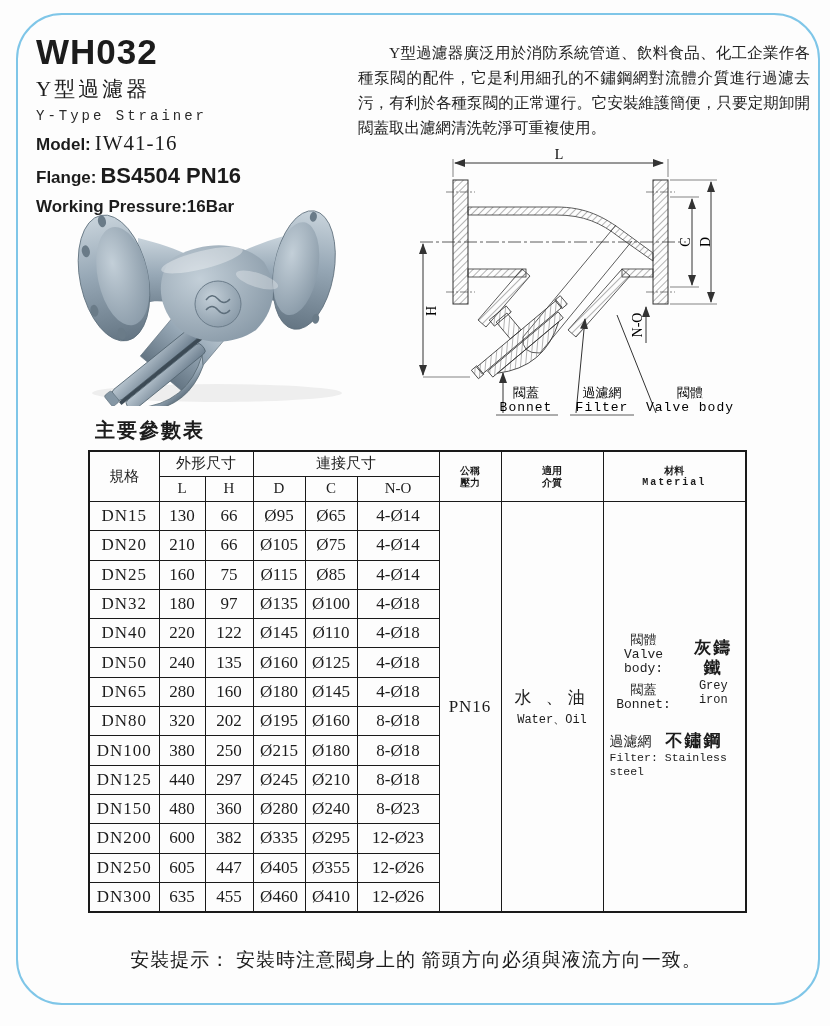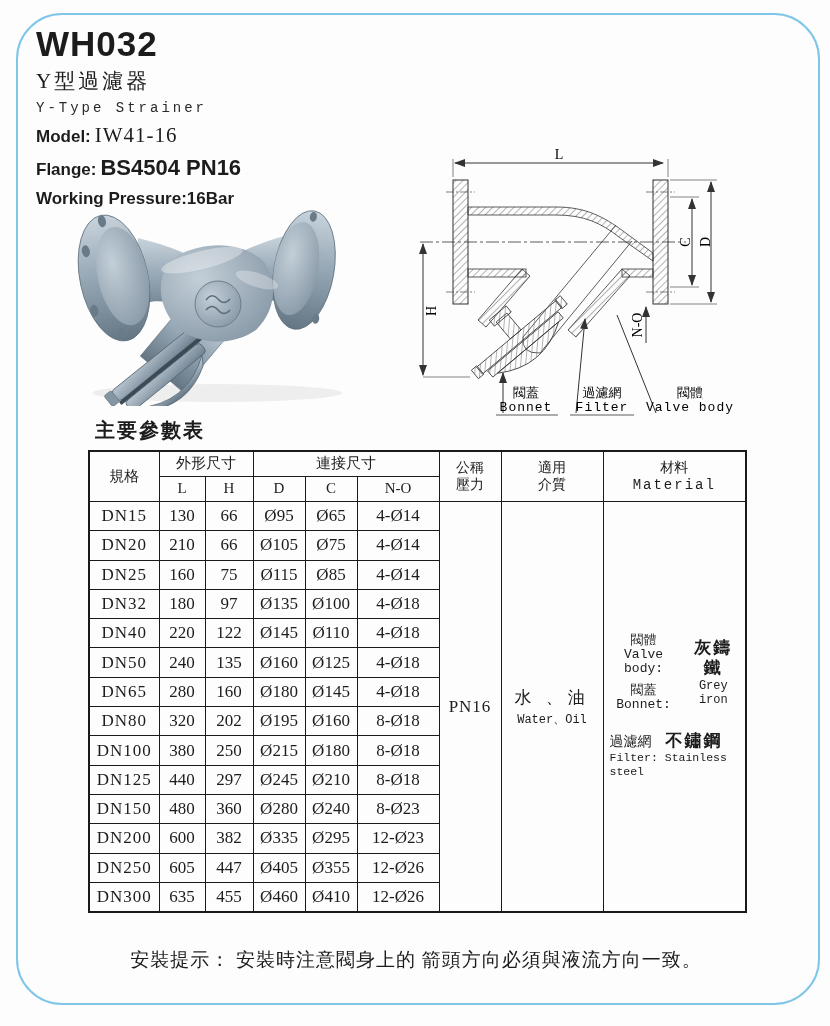--- a/index.html
+++ b/index.html
@@ -2,21 +2,21 @@
 <html><head>
 <meta charset="utf-8">
 <style>
   html,body{margin:0;padding:0;background:#ffffff;}
   .page{position:relative;width:830px;height:1026px;background:#fdfdfd;overflow:hidden;
         font-family:"Liberation Serif","DejaVu Serif",serif;color:#1c1c1c;}
   .frame{position:absolute;left:16px;top:13px;width:800px;height:988px;
          border:2px solid #7fc6e8;border-radius:46px;pointer-events:none;}
 
   
-  .hdr{position:absolute;left:36px;top:26px;width:320px;}
+  .hdr{position:absolute;left:36px;top:34px;width:320px;}
   .code{font-family:"Liberation Sans","DejaVu Sans",sans-serif;font-weight:bold;
         font-size:35px;letter-spacing:1px;line-height:1.05;}
   .name-zh{font-size:21px;letter-spacing:3px;margin-top:4px;}
   .name-en{font-family:"Liberation Mono","DejaVu Sans Mono",monospace;font-size:14px;
            letter-spacing:3px;margin-top:5px;color:#2a2a2a;}
   .spec-row{margin-top:7px;white-space:nowrap;}
   .lbl{font-family:"Liberation Sans","DejaVu Sans",sans-serif;font-weight:bold;font-size:17px;}
   .val-serif{font-size:21px;letter-spacing:1px;}
   .val-sans{font-family:"Liberation Sans","DejaVu Sans",sans-serif;font-weight:bold;font-size:22px;}
   .wp{font-family:"Liberation Sans","DejaVu Sans",sans-serif;font-weight:bold;font-size:17px;margin-top:8px;}
@@ -33,21 +33,21 @@
   .draw .zh{font-size:13px;}
   .draw .en{font-family:"Liberation Mono","DejaVu Sans Mono",monospace;font-size:13px;letter-spacing:1px;}
 
   
   .sec-title{position:absolute;left:95px;top:417px;font-size:20px;font-weight:bold;letter-spacing:2px;}
   table.params{position:absolute;left:88px;top:450px;width:657px;border-collapse:collapse;
                table-layout:fixed;border:2px solid #1a1a1a;padding-left:12px;}
   table.params th,table.params td{border:1px solid #1a1a1a;text-align:center;padding:0;
                overflow:hidden;white-space:nowrap;}
   table.params thead th{font-weight:normal;font-size:15px;height:24px;line-height:1.15;}
-  table.params thead .two-line{font-size:14px;}
+  table.params thead .two-line{font-size:10px;font-weight:bold;}
   table.params tbody td{height:28.3px;font-size:17px;}
   td.c0{font-size:16px;letter-spacing:1px;}
   td.pn{font-size:16px;letter-spacing:1px;}
   .med .zh-big{font-size:17px;letter-spacing:5px;}
   .med .en-s{font-family:"Liberation Mono","DejaVu Sans Mono",monospace;font-size:12px;margin-top:2px;}
   .mat-cell{vertical-align:middle;}
   .mat-wrap{display:flex;flex-direction:column;gap:18px;padding:4px 6px;white-space:normal;text-align:left;}
   .mat-top{display:flex;align-items:center;gap:10px;}
   .mat-left{text-align:center;line-height:1.1;}
   .mat-left .zh{font-size:13px;}
@@ -79,20 +79,21 @@
       <span class="lbl">Model:</span>
       <span class="val-serif">IW41-16</span>
     </div>
     <div class="spec-row">
       <span class="lbl">Flange:</span>
       <span class="val-sans">BS4504 PN16</span>
     </div>
     <div class="wp"><span>Working Pressure:</span><span>16Bar</span></div>
   </div>
 
+  <p class="desc">Y型過濾器廣泛用於消防系統管道、飲料食品、化工企業作各種泵閥的配件，它是利用細孔的不鏽鋼網對流體介質進行過濾去污，有利於各種泵閥的正常運行。它安裝維護簡便，只要定期卸開閥蓋取出濾網清洗乾淨可重複使用。</p>
 
   <svg class="photo" width="312" height="218" viewBox="0 0 312 218">
     <defs>
       <linearGradient id="pg1" x1="0" y1="0" x2="0" y2="1">
         <stop offset="0" stop-color="#c9d4dc"></stop>
           <stop offset="0.45" stop-color="#97a8b6"></stop>
           <stop offset="1" stop-color="#647583"></stop>
       </linearGradient>
       <linearGradient id="pg2" x1="0" y1="0" x2="1" y2="1">
         <stop offset="0" stop-color="#b9c6d0"></stop>

